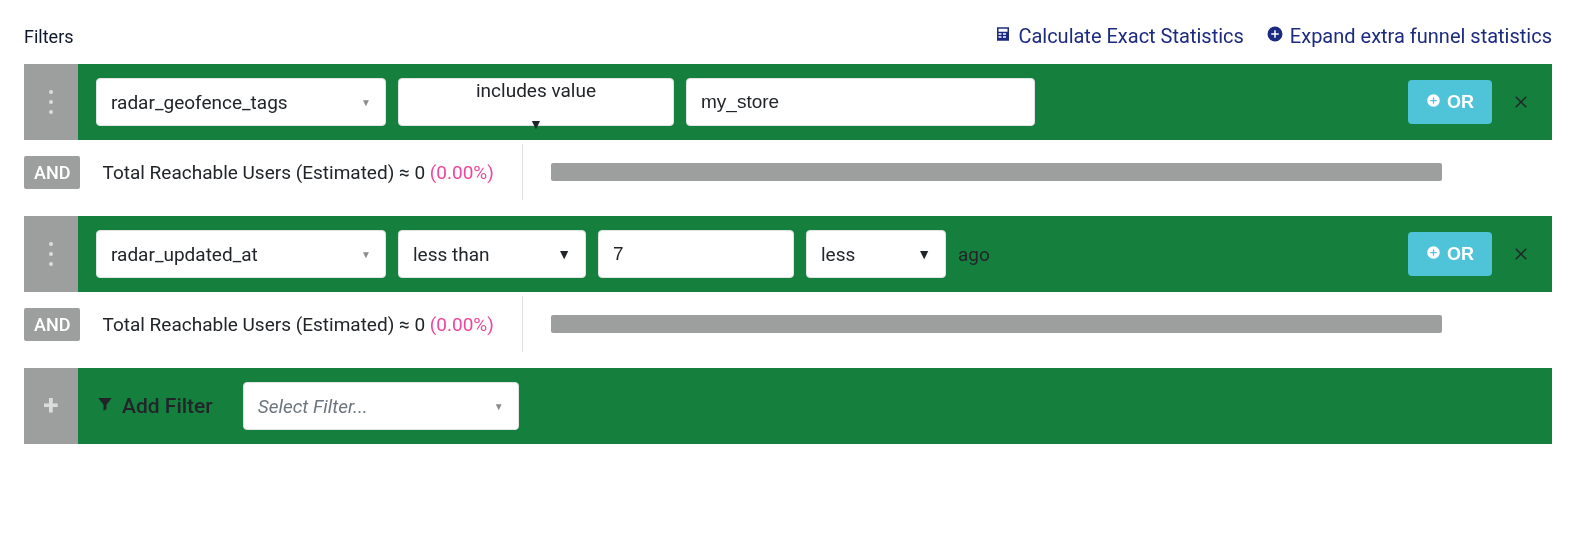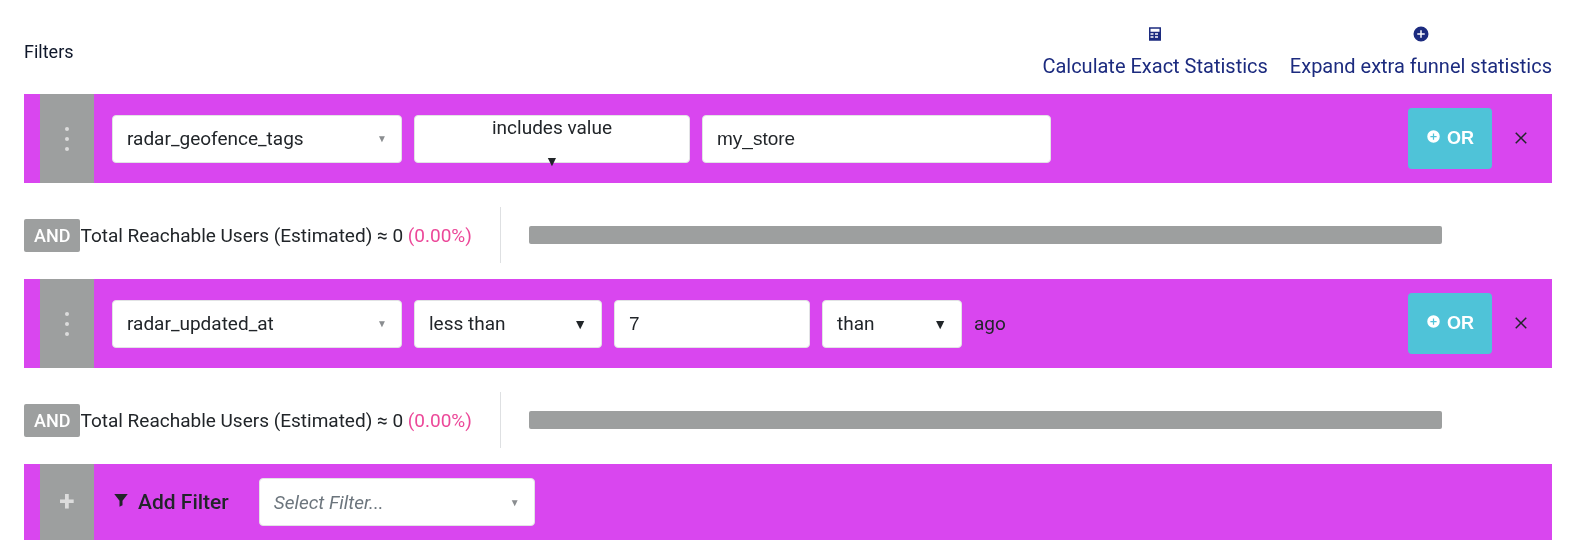--- a/index.html
+++ b/index.html
@@ -24,34 +24,32 @@
   .header-links {
     display: flex;
     align-items: center;
     gap: 22px;
   }
   .link {
     color: #1c2b7f;
     text-decoration: none;
     font-size: 20px;
     display: inline-flex;
-    align-items: center;
     gap: 6px;
     cursor: pointer;
-    flex-direction: column;
   }
   .link svg { fill: #1c2b7f; }
 
   .filter-row {
     display: flex;
     align-items: center;
-    background: #d946ef;
+    background: #15803d;
     min-height: 74px;
-    padding: 14px 18px 14px 16px;
-    margin-bottom: 20px;
+    padding: 14px 18px 14px 0;
+    margin-bottom: 0;
   }
   .handle {
     width: 54px;
     align-self: stretch;
     margin: -14px 18px -14px 0;
     background: #9d9f9f;
     display: flex;
     align-items: center;
     justify-content: center;
     cursor: grab;
@@ -98,21 +96,21 @@
   .static-text {
     font-size: 19px;
     color: #212529;
   }
 
   .or-btn {
     background: #4fc3d8;
     color: #fff;
     border: none;
     border-radius: 4px;
-    height: 61px;
+    height: 44px;
     padding: 0 18px;
     font-size: 18px;
     font-weight: 600;
     display: inline-flex;
     align-items: center;
     gap: 6px;
     cursor: pointer;
     margin-left: auto;
   }
   .or-btn svg { fill: #fff; }
@@ -131,20 +129,21 @@
     margin-bottom: 12px;
     min-height: 64px;
   }
   .and-badge {
     background: #9d9f9f;
     color: #fff;
     font-size: 18px;
     font-weight: 500;
     padding: 6px 10px;
     border-radius: 2px;
+    margin-right: 22px;
   }
   .stats-text {
     font-size: 19px;
     color: #212529;
   }
   .stats-pct { color: #ec4899; }
   .divider {
     width: 1px;
     height: 56px;
     background: #dee0e2;
@@ -262,21 +261,21 @@
     <div class="select w-field">
       <span>radar_updated_at</span>
       <span class="caret-sm">▼</span>
     </div>
     <div class="select w-op2">
       <span>less than</span>
       <span class="caret-lg">▼</span>
     </div>
     <input class="input w-num" value="7" style="">
     <div class="select w-unit">
-      <span>than</span>
+      <span>less</span>
       <span class="caret-lg">▼</span>
     </div>
     <span class="static-text">ago</span>
   </div>
   <button class="or-btn">
     <span>
       <svg width="15" height="15" viewBox="0 0 24 24">
           <path d="M12 2a10 10 0 100 20 10 10 0 000-20zm1 9h4v2h-4v4h-2v-4H7v-2h4V7h2v4z"></path>
         </svg>
     </span>

